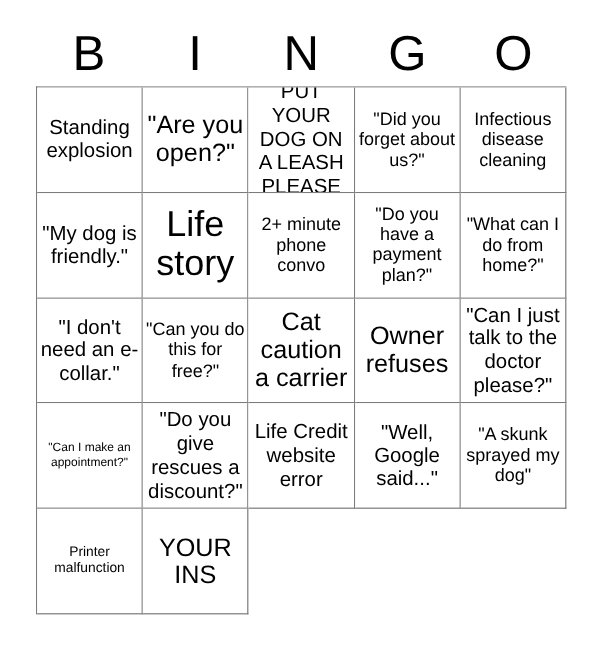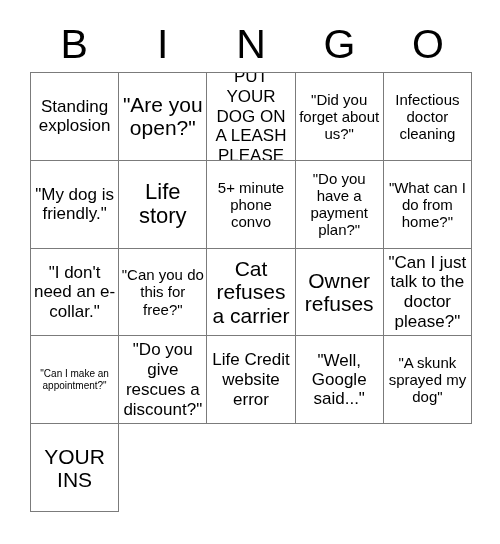--- a/index.html
+++ b/index.html
@@ -80,21 +80,21 @@
     hyphens: none;
   }
 
   
   .fs-xs  span { font-size: 10px;  line-height: 1.2; }
   .fs-s   span { font-size: 11.5px; line-height: 1.18; }
   .fs-m   span { font-size: 17px;  line-height: 1.16; }
   .fs-l   span { font-size: 15px;  line-height: 1.14; }
   .fs-xl  span { font-size: 17px;  line-height: 1.12; }
   .fs-xxl span { font-size: 21px;  line-height: 1.1; }
-  .fs-huge span{ font-size: 22px;  line-height: 1.08; }
+  .fs-huge span{ font-size: 30px;  line-height: 1.08; }
 </style>
 </head>
 <body>
 
 <div id="card">
 
   <div id="bingo-header">
     <div class="bingo-letter">B</div>
     <div class="bingo-letter">I</div>
     <div class="bingo-letter">N</div>
@@ -110,47 +110,47 @@
     <div class="cell fs-xxl">
       <span>"Are you open?"</span>
     </div>
     <div class="cell fs-m">
       <span>PUT YOUR DOG ON A LEASH PLEASE</span>
     </div>
     <div class="cell fs-l">
       <span>"Did you forget about us?"</span>
     </div>
     <div class="cell fs-l">
-      <span>Infectious doctor cleaning</span>
+      <span>Infectious disease cleaning</span>
     </div>
 
     <div class="cell fs-xl">
       <span>"My dog is friendly."</span>
     </div>
     <div class="cell fs-huge">
       <span>Life story</span>
     </div>
     <div class="cell fs-l">
-      <span>5+ minute phone convo</span>
+      <span>2+ minute phone convo</span>
     </div>
     <div class="cell fs-l">
       <span>"Do you have a payment plan?"</span>
     </div>
 
     <div class="cell fs-l">
       <span>"What can I do from home?"</span>
     </div>
     <div class="cell fs-xl">
       <span>"I don't need an e-collar."</span>
     </div>
     <div class="cell fs-l">
       <span>"Can you do this for free?"</span>
     </div>
     <div class="cell fs-xxl">
-      <span>Cat refuses a carrier</span>
+      <span>Cat caution a carrier</span>
     </div>
     <div class="cell fs-xxl">
       <span>Owner refuses</span>
     </div>
 
     <div class="cell fs-m">
       <span>"Can I just talk to the doctor please?"</span>
     </div>
     <div class="cell fs-xs">
       <span>"Can I make an appointment?"</span>
@@ -161,18 +161,21 @@
     <div class="cell fs-m">
       <span>Life Credit website error</span>
     </div>
 
     <div class="cell fs-xl">
       <span>"Well, Google said..."</span>
     </div>
     <div class="cell fs-l">
       <span>"A skunk sprayed my dog"</span>
     </div>
+    <div class="cell fs-s">
+      <span>Printer malfunction</span>
+    </div>
     <div class="cell fs-xxl">
       <span>YOUR INS</span>
     </div>
 
   </div>
 </div>
 
 </body></html>

